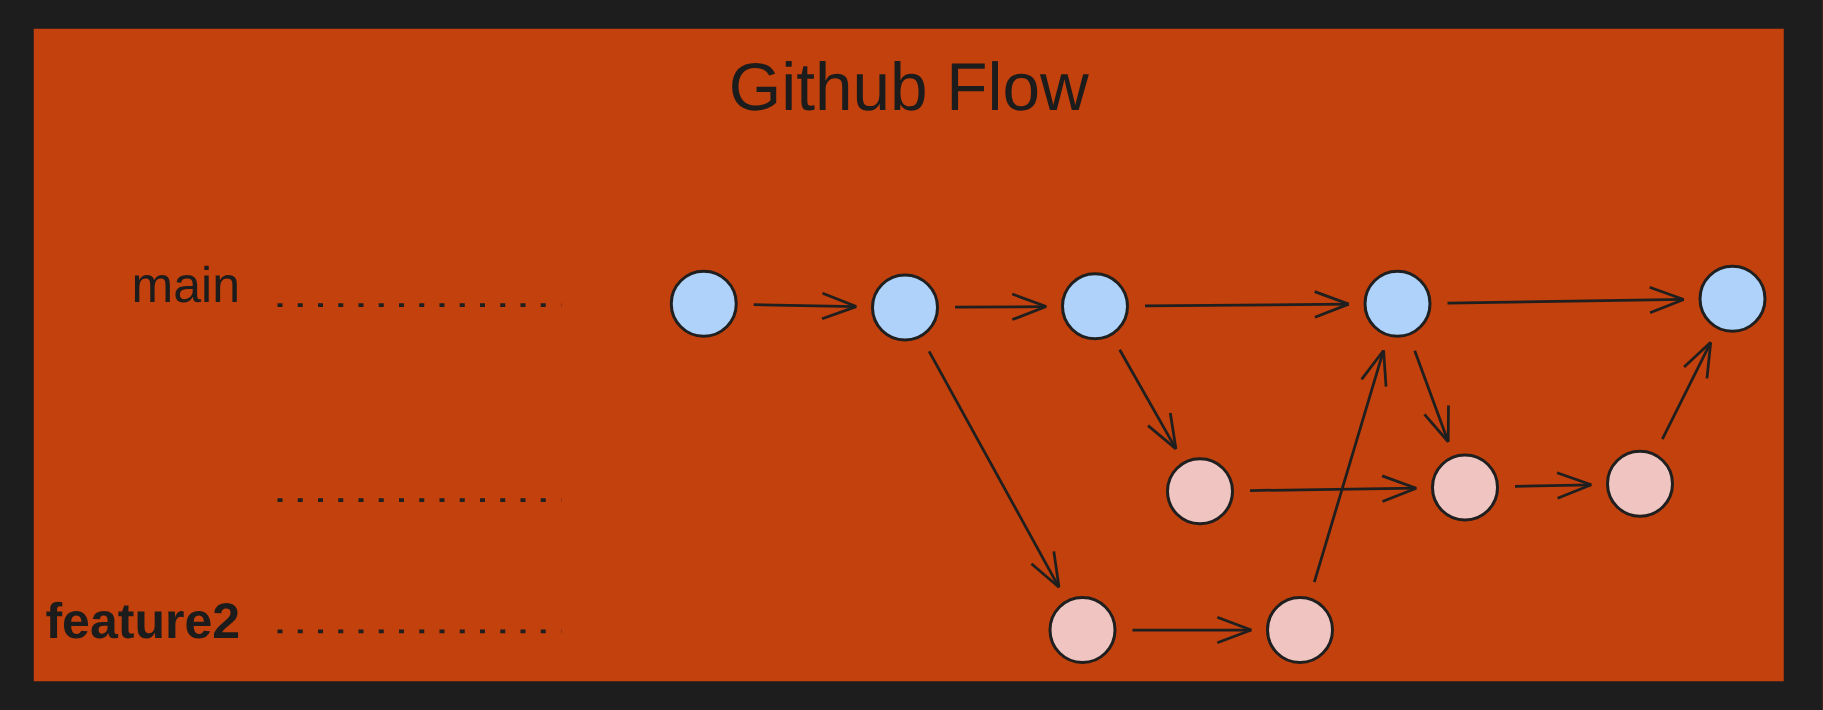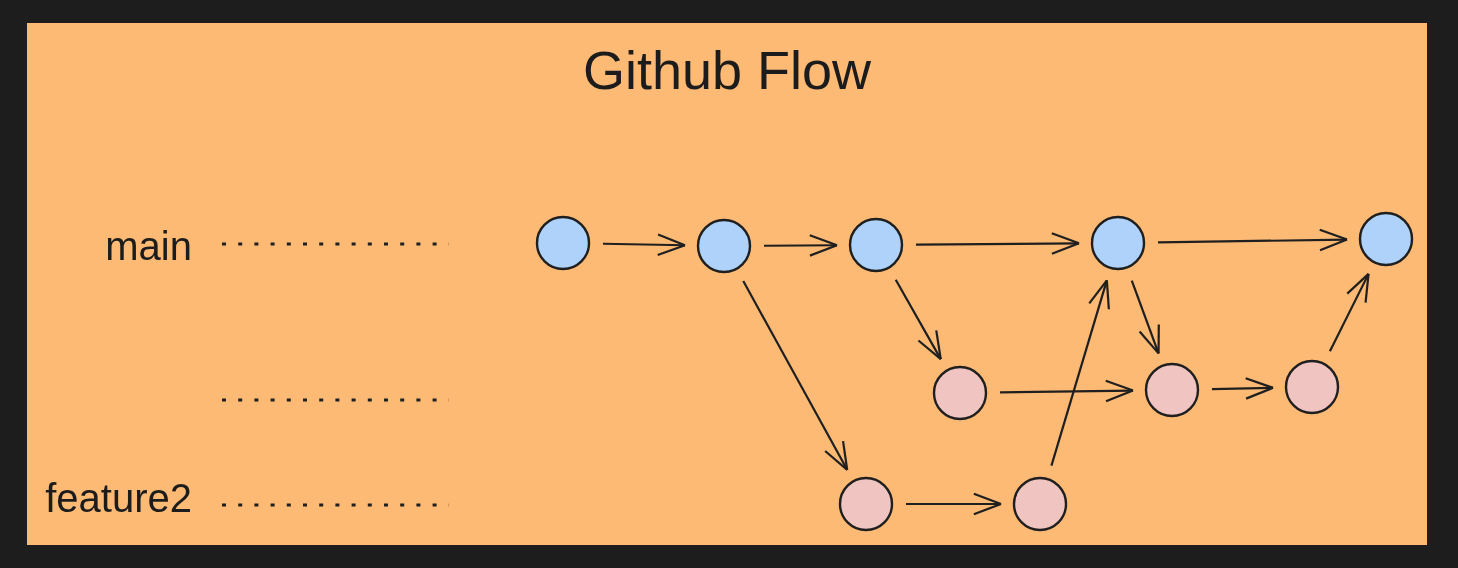--- a/index.html
+++ b/index.html
@@ -11,21 +11,21 @@
     overflow: hidden;
   }
   .frame {
     position: absolute; inset: 0;
     background: #1d1d1d;
   }
   .canvas {
     position: absolute;
     left: 27px; top: 23px;
     width: 1400px; height: 522px;
-    background: #fdba74;
+    background: #c2410c;
   }
   .title {
     position: absolute;
     top: 16px; left: 0; right: 0;
     text-align: center;
     font-size: 54px;
     font-weight: 400;
     color: #1c1c1c;
     letter-spacing: 0px;
   }
@@ -46,24 +46,24 @@
   }
 </style>
 </head>
 <body>
 
 <div class="frame">
   <div class="canvas">
 
     <div class="title">Github Flow</div>
 
-    <div class="lane-label" style="top: 223px;">main</div>
+    <div class="lane-label" style="top: 206px;">main</div>
 
 
-    <div class="lane-label" style="top: 475px;">feature2</div>
+    <div class="lane-label" style="top: 475px; font-weight: bold;">feature2</div>
 
     <svg class="graph" viewBox="0 0 1400 522">
         <line x1="195" y1="221" x2="422" y2="221" stroke="#1f1f1f" stroke-width="3" stroke-dasharray="4 12.2"></line>
         <line x1="195" y1="377" x2="422" y2="377" stroke="#1f1f1f" stroke-width="3" stroke-dasharray="4 12.2"></line>
         <line x1="195" y1="482" x2="422" y2="482" stroke="#1f1f1f" stroke-width="3" stroke-dasharray="4 12.2"></line>
         <g>
           <line x1="575.99305763125" y1="220.74521225399846" x2="658.0067688095312" y2="222.2734180523515" stroke="#1f1f1f" stroke-width="2.2"></line>
           <line x1="631.0607978246642" y1="211.55359306857937" x2="658.0067688095312" y2="222.2734180523515" stroke="#1f1f1f" stroke-width="2.2"></line>
           <line x1="630.6801451653276" y1="231.98195245297327" x2="658.0067688095312" y2="222.2734180523515" stroke="#1f1f1f" stroke-width="2.2"></line>
         </g>

